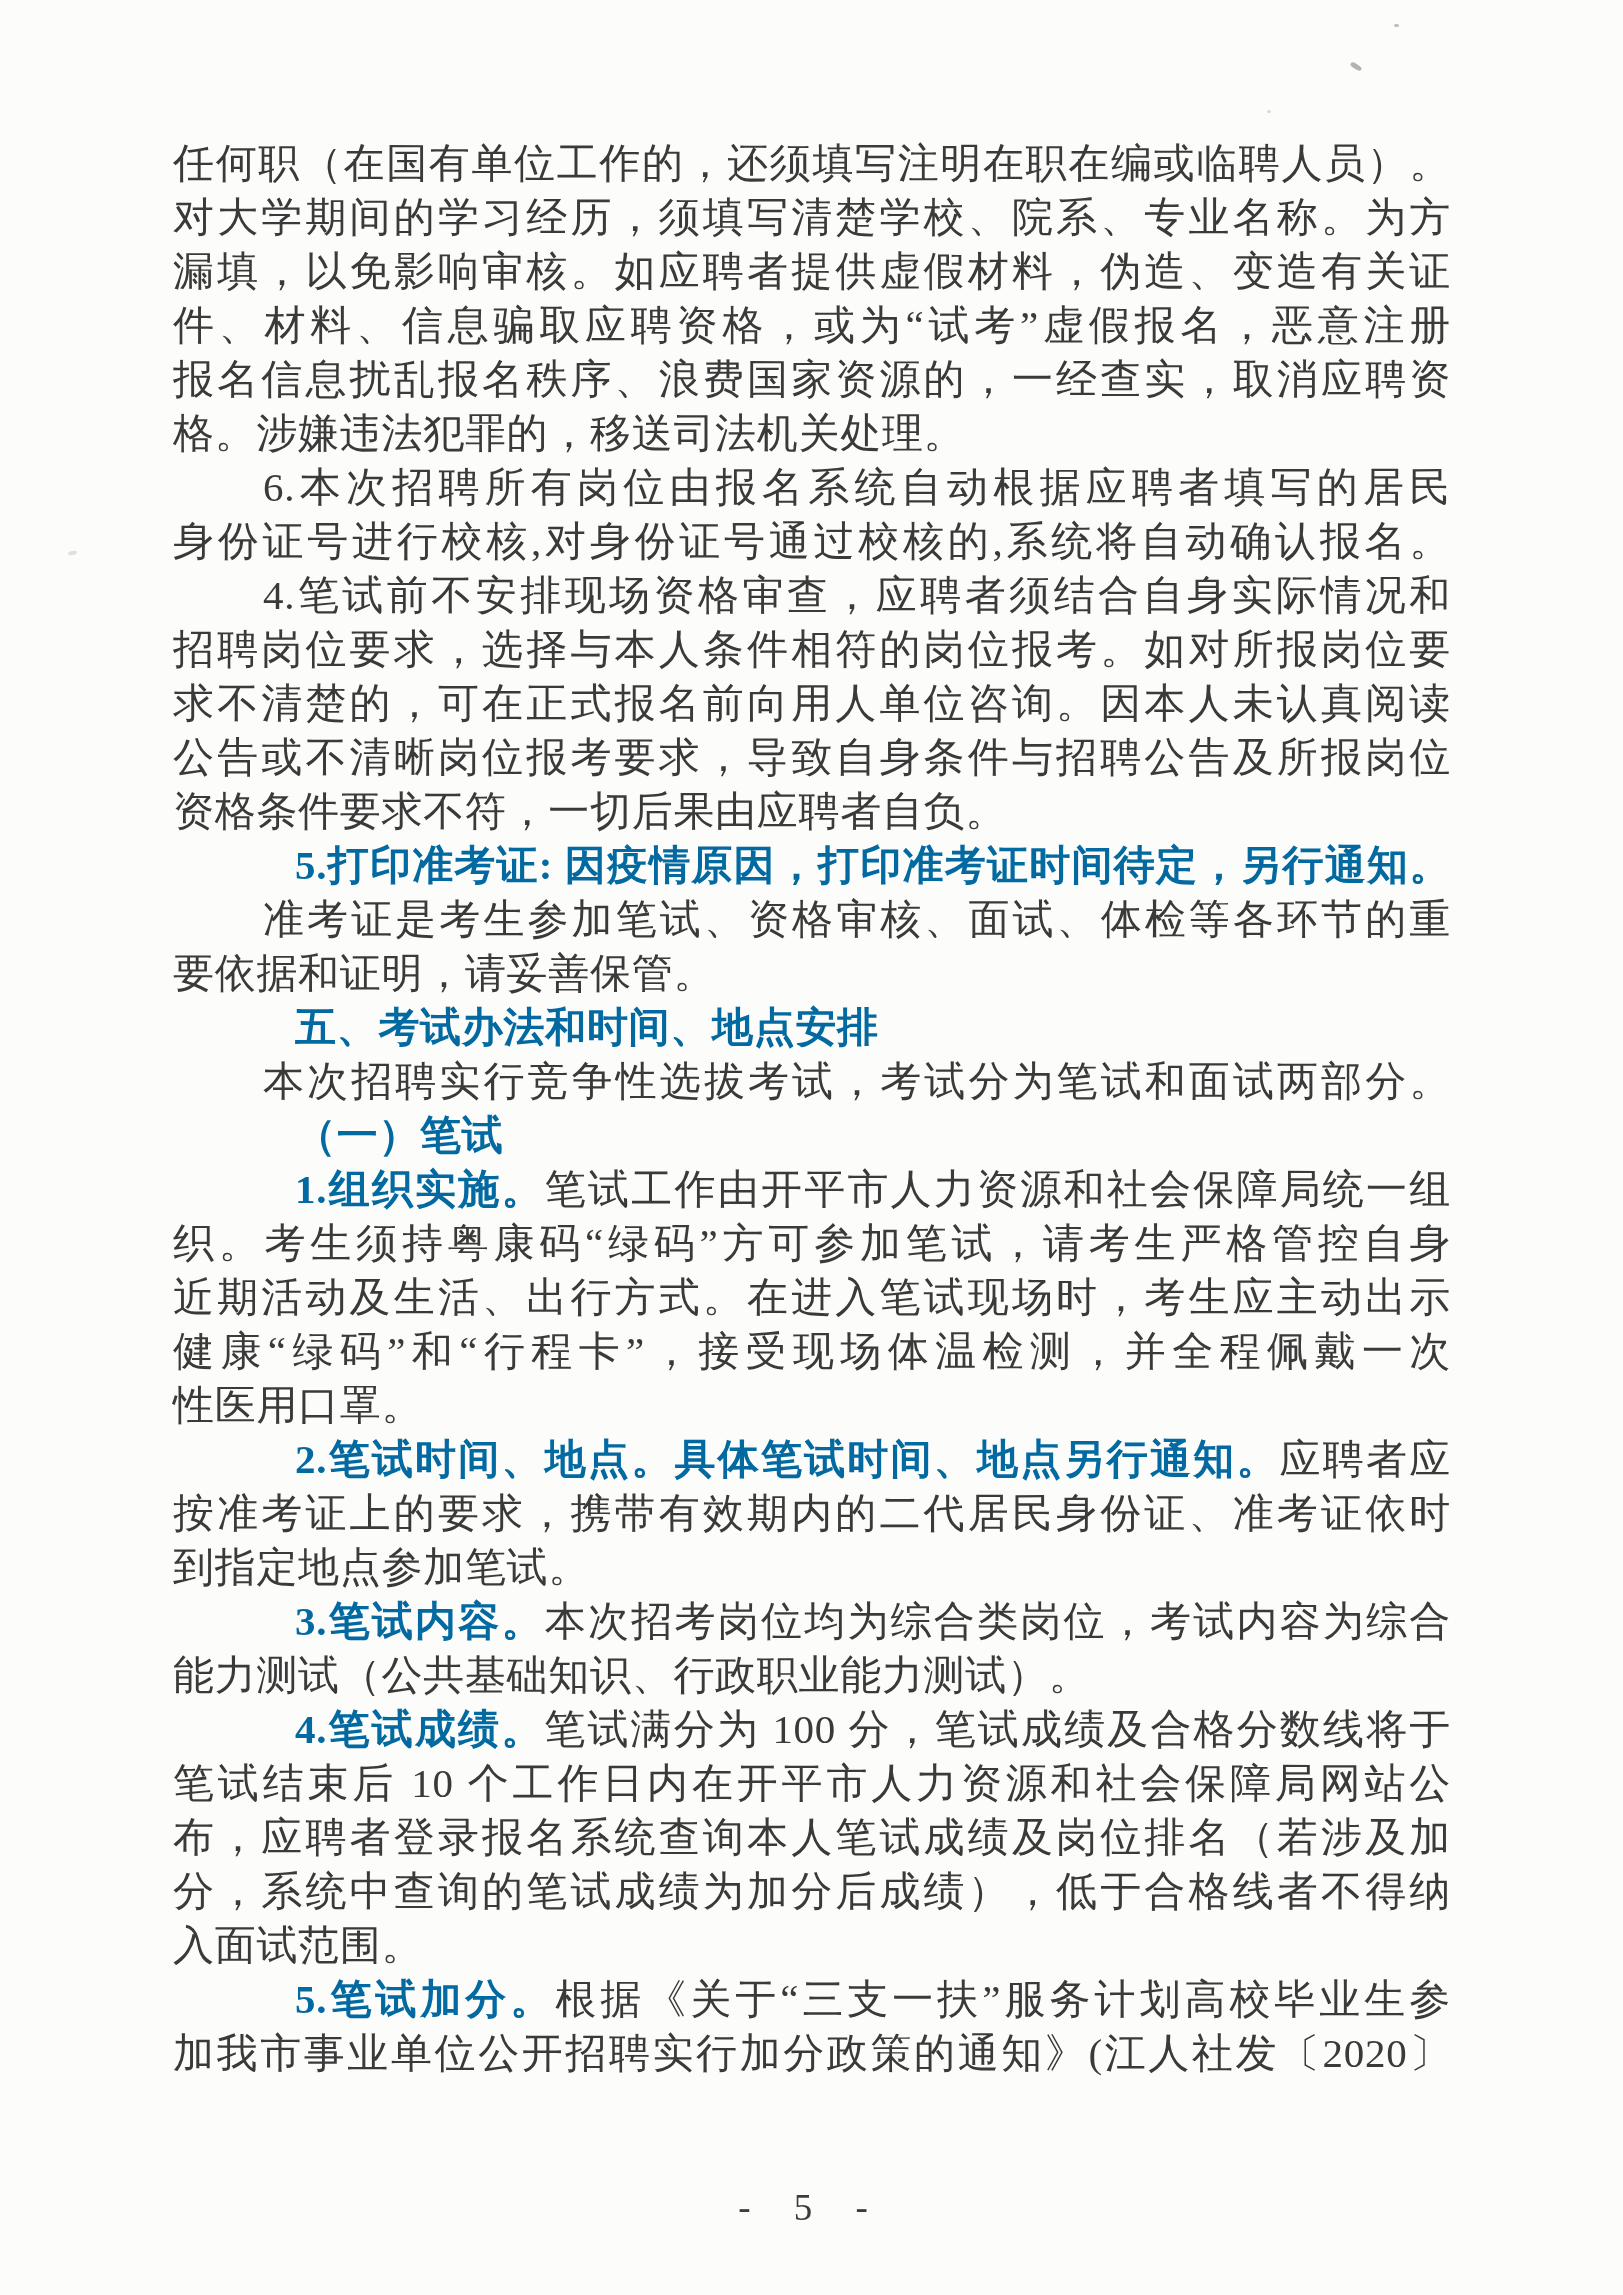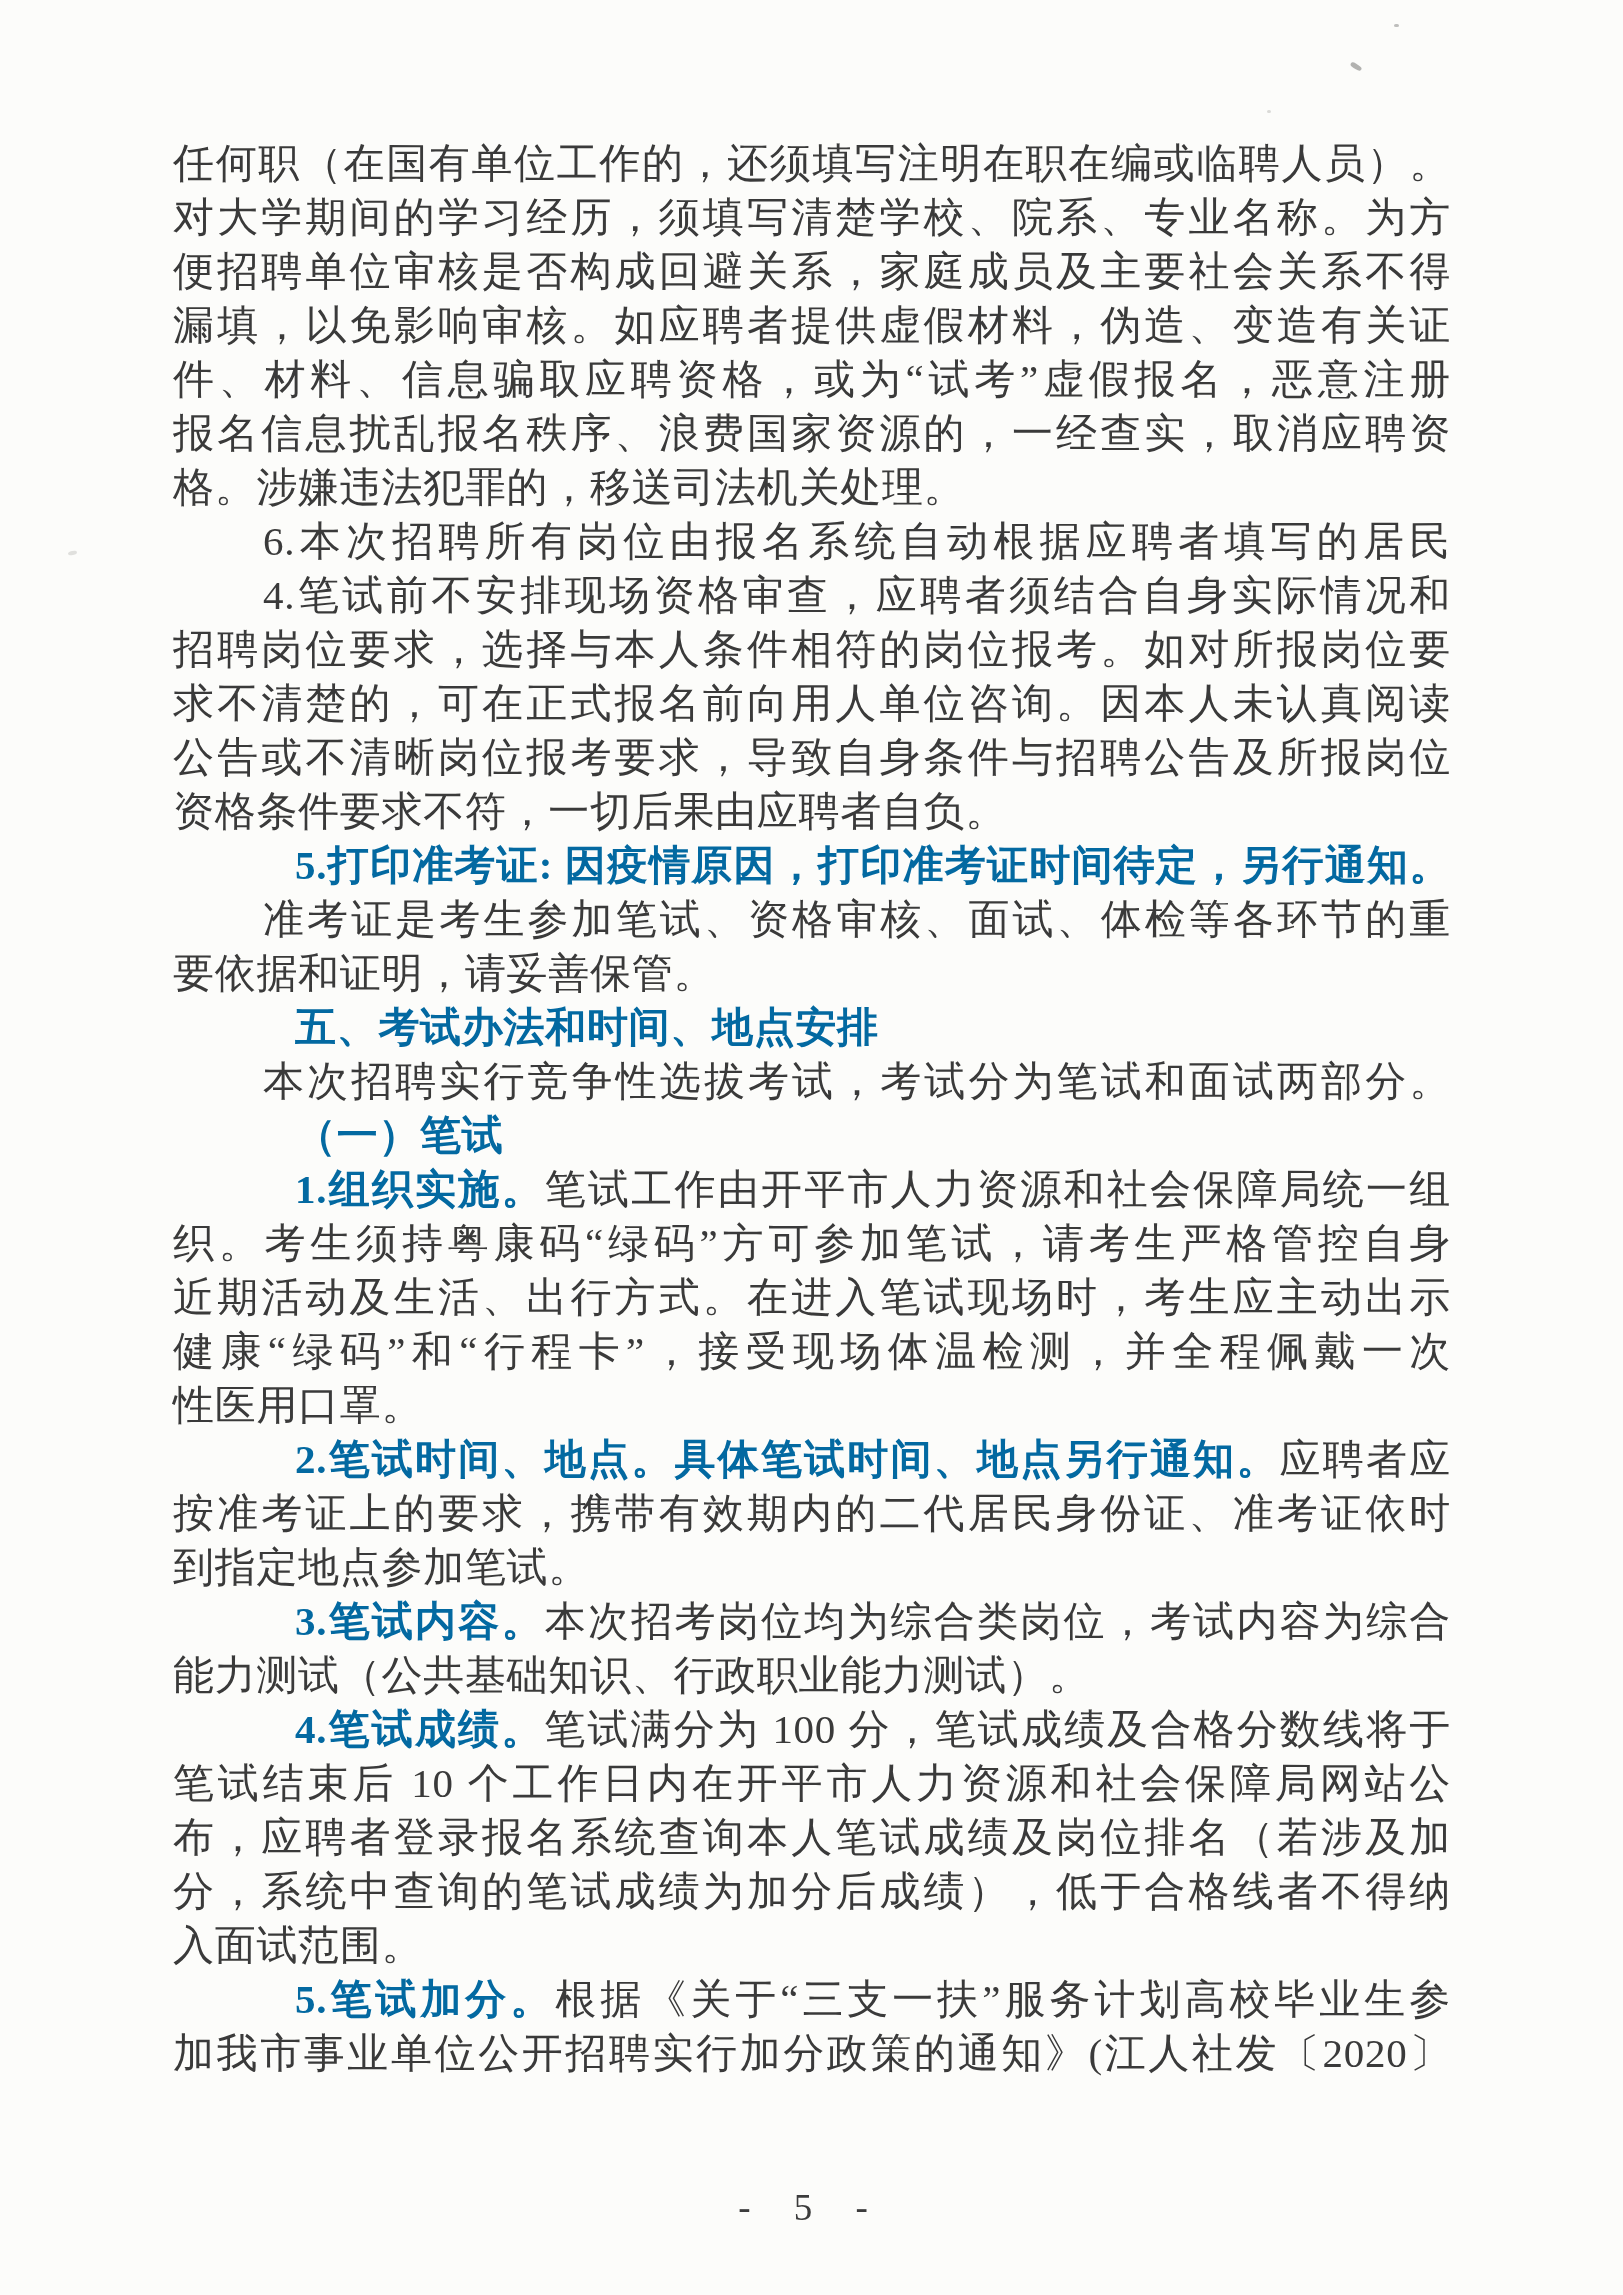--- a/index.html
+++ b/index.html
@@ -70,26 +70,26 @@
 
 <div class="page">
   <div class="speck s1"></div>
   <div class="speck s2"></div>
   <div class="speck s3"></div>
   <div class="speck s4"></div>
 
   <div class="doc-body">
       <div class="line just"><span>任何职（在国有单位工作的，还须填写注明在职在编或临聘人员）。</span></div>
       <div class="line just"><span>对大学期间的学习经历，须填写清楚学校、院系、专业名称。为方</span></div>
-      <div class="line just"><span>便招聘单位审核是否构成回避关系，家庭成员及主要社会关系不得</span></div>
       <div class="line just"><span>漏填，以免影响审核。如应聘者提供虚假材料，伪造、变造有关证</span></div>
       <div class="line just"><span>件、材料、信息骗取应聘资格，或为“试考”虚假报名，恶意注册</span></div>
       <div class="line just"><span>报名信息扰乱报名秩序、浪费国家资源的，一经查实，取消应聘资</span></div>
       <div class="line"><span>格。涉嫌违法犯罪的，移送司法机关处理。</span></div>
       <div class="line just indent"><span>6.本次招聘所有岗位由报名系统自动根据应聘者填写的居民</span></div>
+      <div class="line just"><span>身份证号进行校核,对身份证号通过校核的,系统将自动确认报名。</span></div>
       <div class="line just indent"><span>4.笔试前不安排现场资格审查，应聘者须结合自身实际情况和</span></div>
       <div class="line just"><span>招聘岗位要求，选择与本人条件相符的岗位报考。如对所报岗位要</span></div>
       <div class="line just"><span>求不清楚的，可在正式报名前向用人单位咨询。因本人未认真阅读</span></div>
       <div class="line just"><span>公告或不清晰岗位报考要求，导致自身条件与招聘公告及所报岗位</span></div>
       <div class="line"><span>资格条件要求不符，一切后果由应聘者自负。</span></div>
       <div class="line just indent"><span class="bold">5.打印准考证: 因疫情原因，打印准考证时间待定，另行通知。</span></div>
       <div class="line just indent"><span>准考证是考生参加笔试、资格审核、面试、体检等各环节的重</span></div>
       <div class="line"><span>要依据和证明，请妥善保管。</span></div>
       <div class="line indent"><span class="bold">五、考试办法和时间、地点安排</span></div>
       <div class="line just indent"><span>本次招聘实行竞争性选拔考试，考试分为笔试和面试两部分。</span></div>

